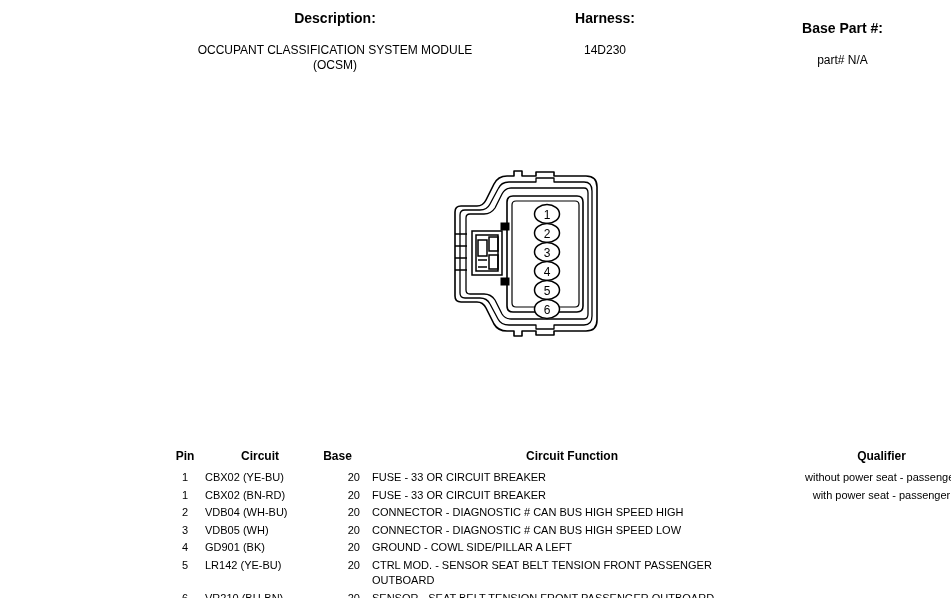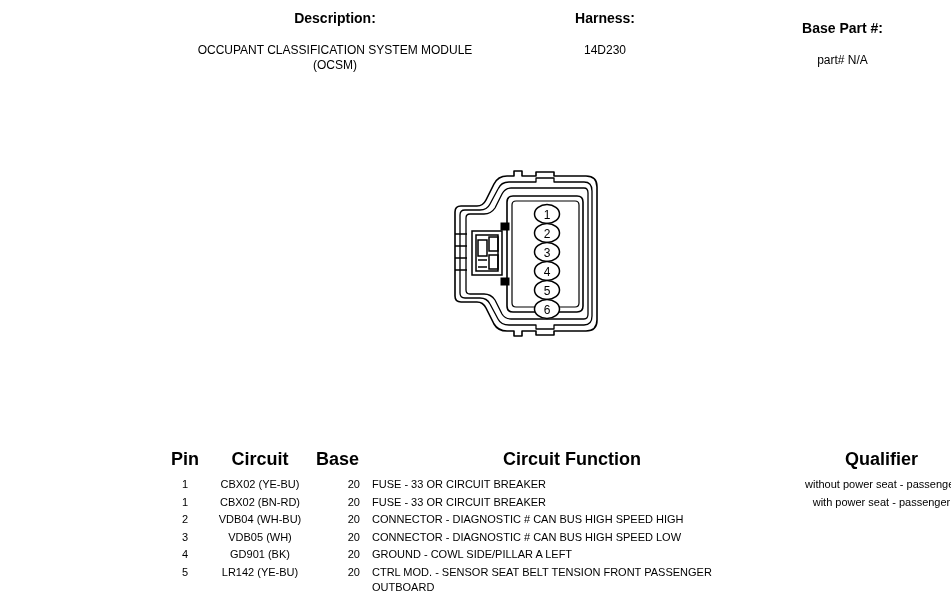--- a/index.html
+++ b/index.html
@@ -85,21 +85,21 @@
     left: 0px;
     top: 449px;
     width: 951px;
   }
   table.pins {
     border-collapse: collapse;
     width: 951px;
     table-layout: fixed;
   }
   table.pins th {
-    font-size: 18px;
+    font-size: 12px;
     font-weight: bold;
     padding: 0 0 6px 0;
     vertical-align: bottom;
   }
   table.pins td {
     font-size: 11px;
     padding: 1px 0;
     vertical-align: top;
     line-height: 15.5px;
   }
@@ -111,21 +111,21 @@
   col.c-func   { width: 400px; }
   col.c-qual   { width: 219px; }
 
   .th-pin     { text-align: center; }
   .th-circuit { text-align: center; }
   .th-gauge   { text-align: center; }
   .th-func    { text-align: center; }
   .th-qual    { text-align: center; }
 
   .td-pin     { text-align: center; }
-  .td-circuit { text-align: center; }
+  .td-circuit { text-align: left; }
   .td-gauge   { text-align: right; }
   .td-func    { text-align: left; }
   .td-qual    { text-align: center; }
 </style>
 </head>
 <body>
 
 <div id="header">
 
 

